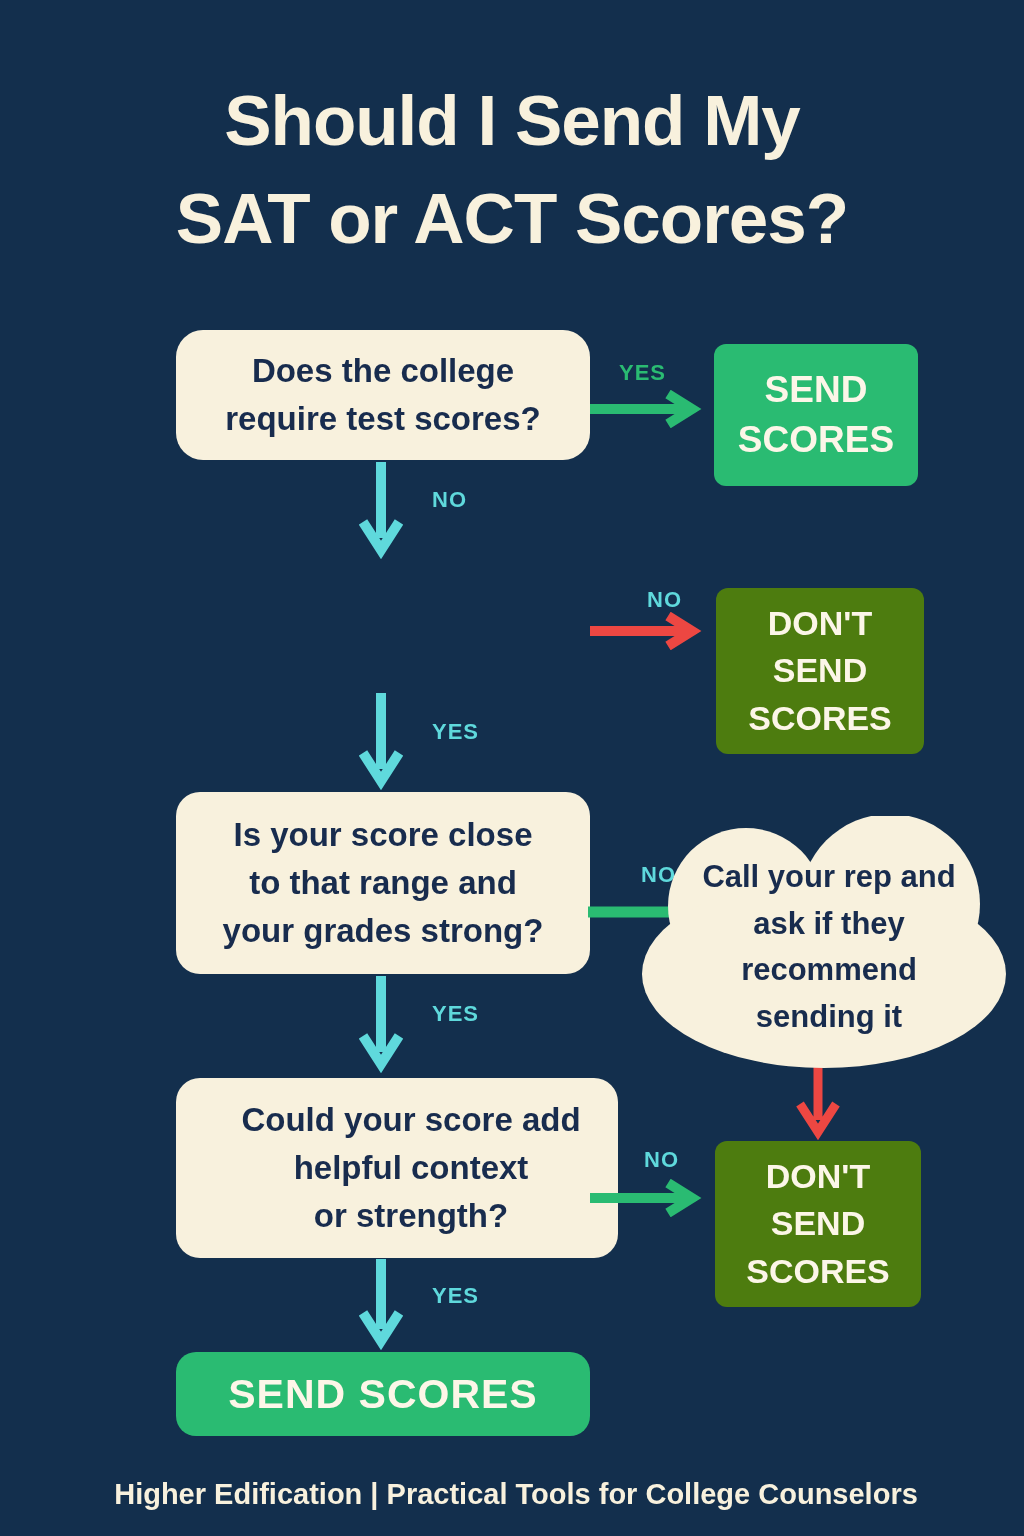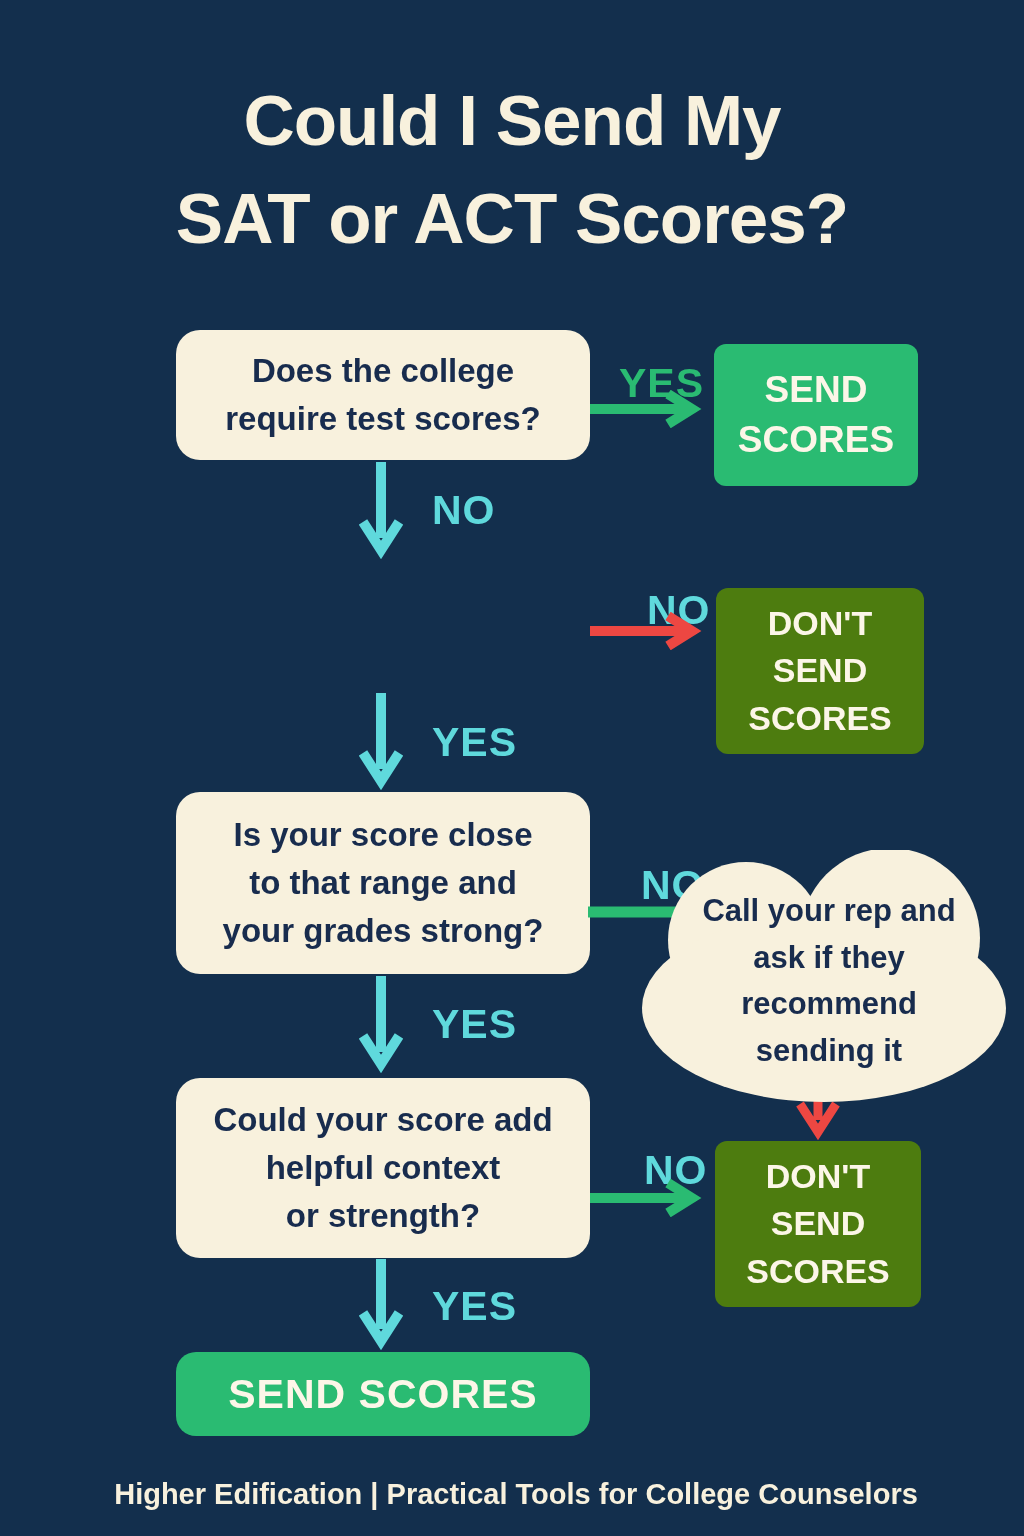--- a/index.html
+++ b/index.html
@@ -22,73 +22,73 @@
   }
   .qbox {
     position:absolute; left:176px; width:414px;
     background:#F8F1DD;
     border-radius:24px;
     color:#182C4E;
     font-size:33px; font-weight:700; line-height:1.45;
     display:flex; align-items:center; justify-content:center;
     text-align:center; white-space:pre-line;
   }
-  .q1 { top:330px; height:130px; }
+  .q1 { top:330px; height:130px;border-radius:27px; }
   .q2 { top:562px; height:128px; }
   .q3 { top:792px; height:182px; }
-  .q4 { top:1078px; height:180px; }
+  .q4 { top:1078px; height:180px;padding-left:28px; }
   .result {
     position:absolute;
     display:flex; align-items:center; justify-content:center;
     text-align:center; white-space:pre-line;
     color:#FCF6E8; font-weight:800;
     border-radius:12px;
   }
   .result.green { background:#2ABB72; }
   .result.red   { background:#4d7c0f; }
   .send-top    { left:714px; top:344px;  width:204px; height:142px; font-size:37px; line-height:1.35; }
   .dont-send-1 { left:716px; top:588px;  width:208px; height:166px; font-size:34px; line-height:1.4; }
   .dont-send-2 { left:715px; top:1141px; width:206px; height:166px; font-size:34px; line-height:1.4; }
   .send-bottom { left:176px; top:1352px; width:414px; height:84px;  font-size:41px; letter-spacing:1px; border-radius:20px; }
   .lbl {
     position:absolute;
-    font-size:41px; font-weight:800; letter-spacing:1px;
+    font-size:22px; font-weight:800; letter-spacing:1px;
   }
   .lbl.green { color:#2ABB72; }
   .lbl.cyan  { color:#5FD9DC;margin-left:24px; }
   .lbl-q1-yes { left:619px; top:360px; }
   .lbl-q1-no  { left:408px; top:487px; }
   .lbl-q2-no  { left:623px; top:587px; }
   .lbl-q2-yes { left:408px; top:719px; }
   .lbl-q3-no  { left:617px; top:862px; z-index:1; }
   .lbl-q3-yes { left:408px; top:1001px; }
   .lbl-q4-no  { left:620px; top:1147px; }
   .lbl-q4-yes { left:408px; top:1283px; }
   .arrow { position:absolute; }
   .arrow svg { display:block; }
-  .cloud { position:absolute; left:628px; top:850px; width:394px; height:256px; z-index:2;text-decoration:underline; }
+  .cloud { position:absolute; left:628px; top:816px; width:394px; height:256px; z-index:2;text-decoration:underline; }
   .cloud svg { position:absolute; left:0; top:0; }
   .cloud-text {
     position:absolute; left:18px; top:20px; right:10px; bottom:14px;
     display:flex; align-items:center; justify-content:center;
     text-align:center; white-space:pre-line;
     color:#182C4E; font-size:31px; font-weight:700; line-height:1.5;
   }
   .footer {
     position:absolute; left:4px; top:1478px; width:1024px;
     text-align:center;
     color:#F8F1DD; font-size:29px; font-weight:700;
   }
 </style>
 </head>
 <body>
 
 <div class="poster">
 
-  <h1 class="title">Could I Send My
+  <h1 class="title">Should I Send My
 SAT or ACT Scores?</h1>
 
   <div class="qbox q1">Does the college
 require test scores?</div>
   <span class="lbl green lbl-q1-yes">YES</span>
   <div class="arrow" style="left:588px; top:390px;">
     <svg width="122" height="38" viewBox="0 0 122 38">
       <path d="M2 19 H98 M80 4 L104 19 L80 34" stroke="#2ABB72" stroke-width="10" fill="none"></path>
     </svg>
   </div>

